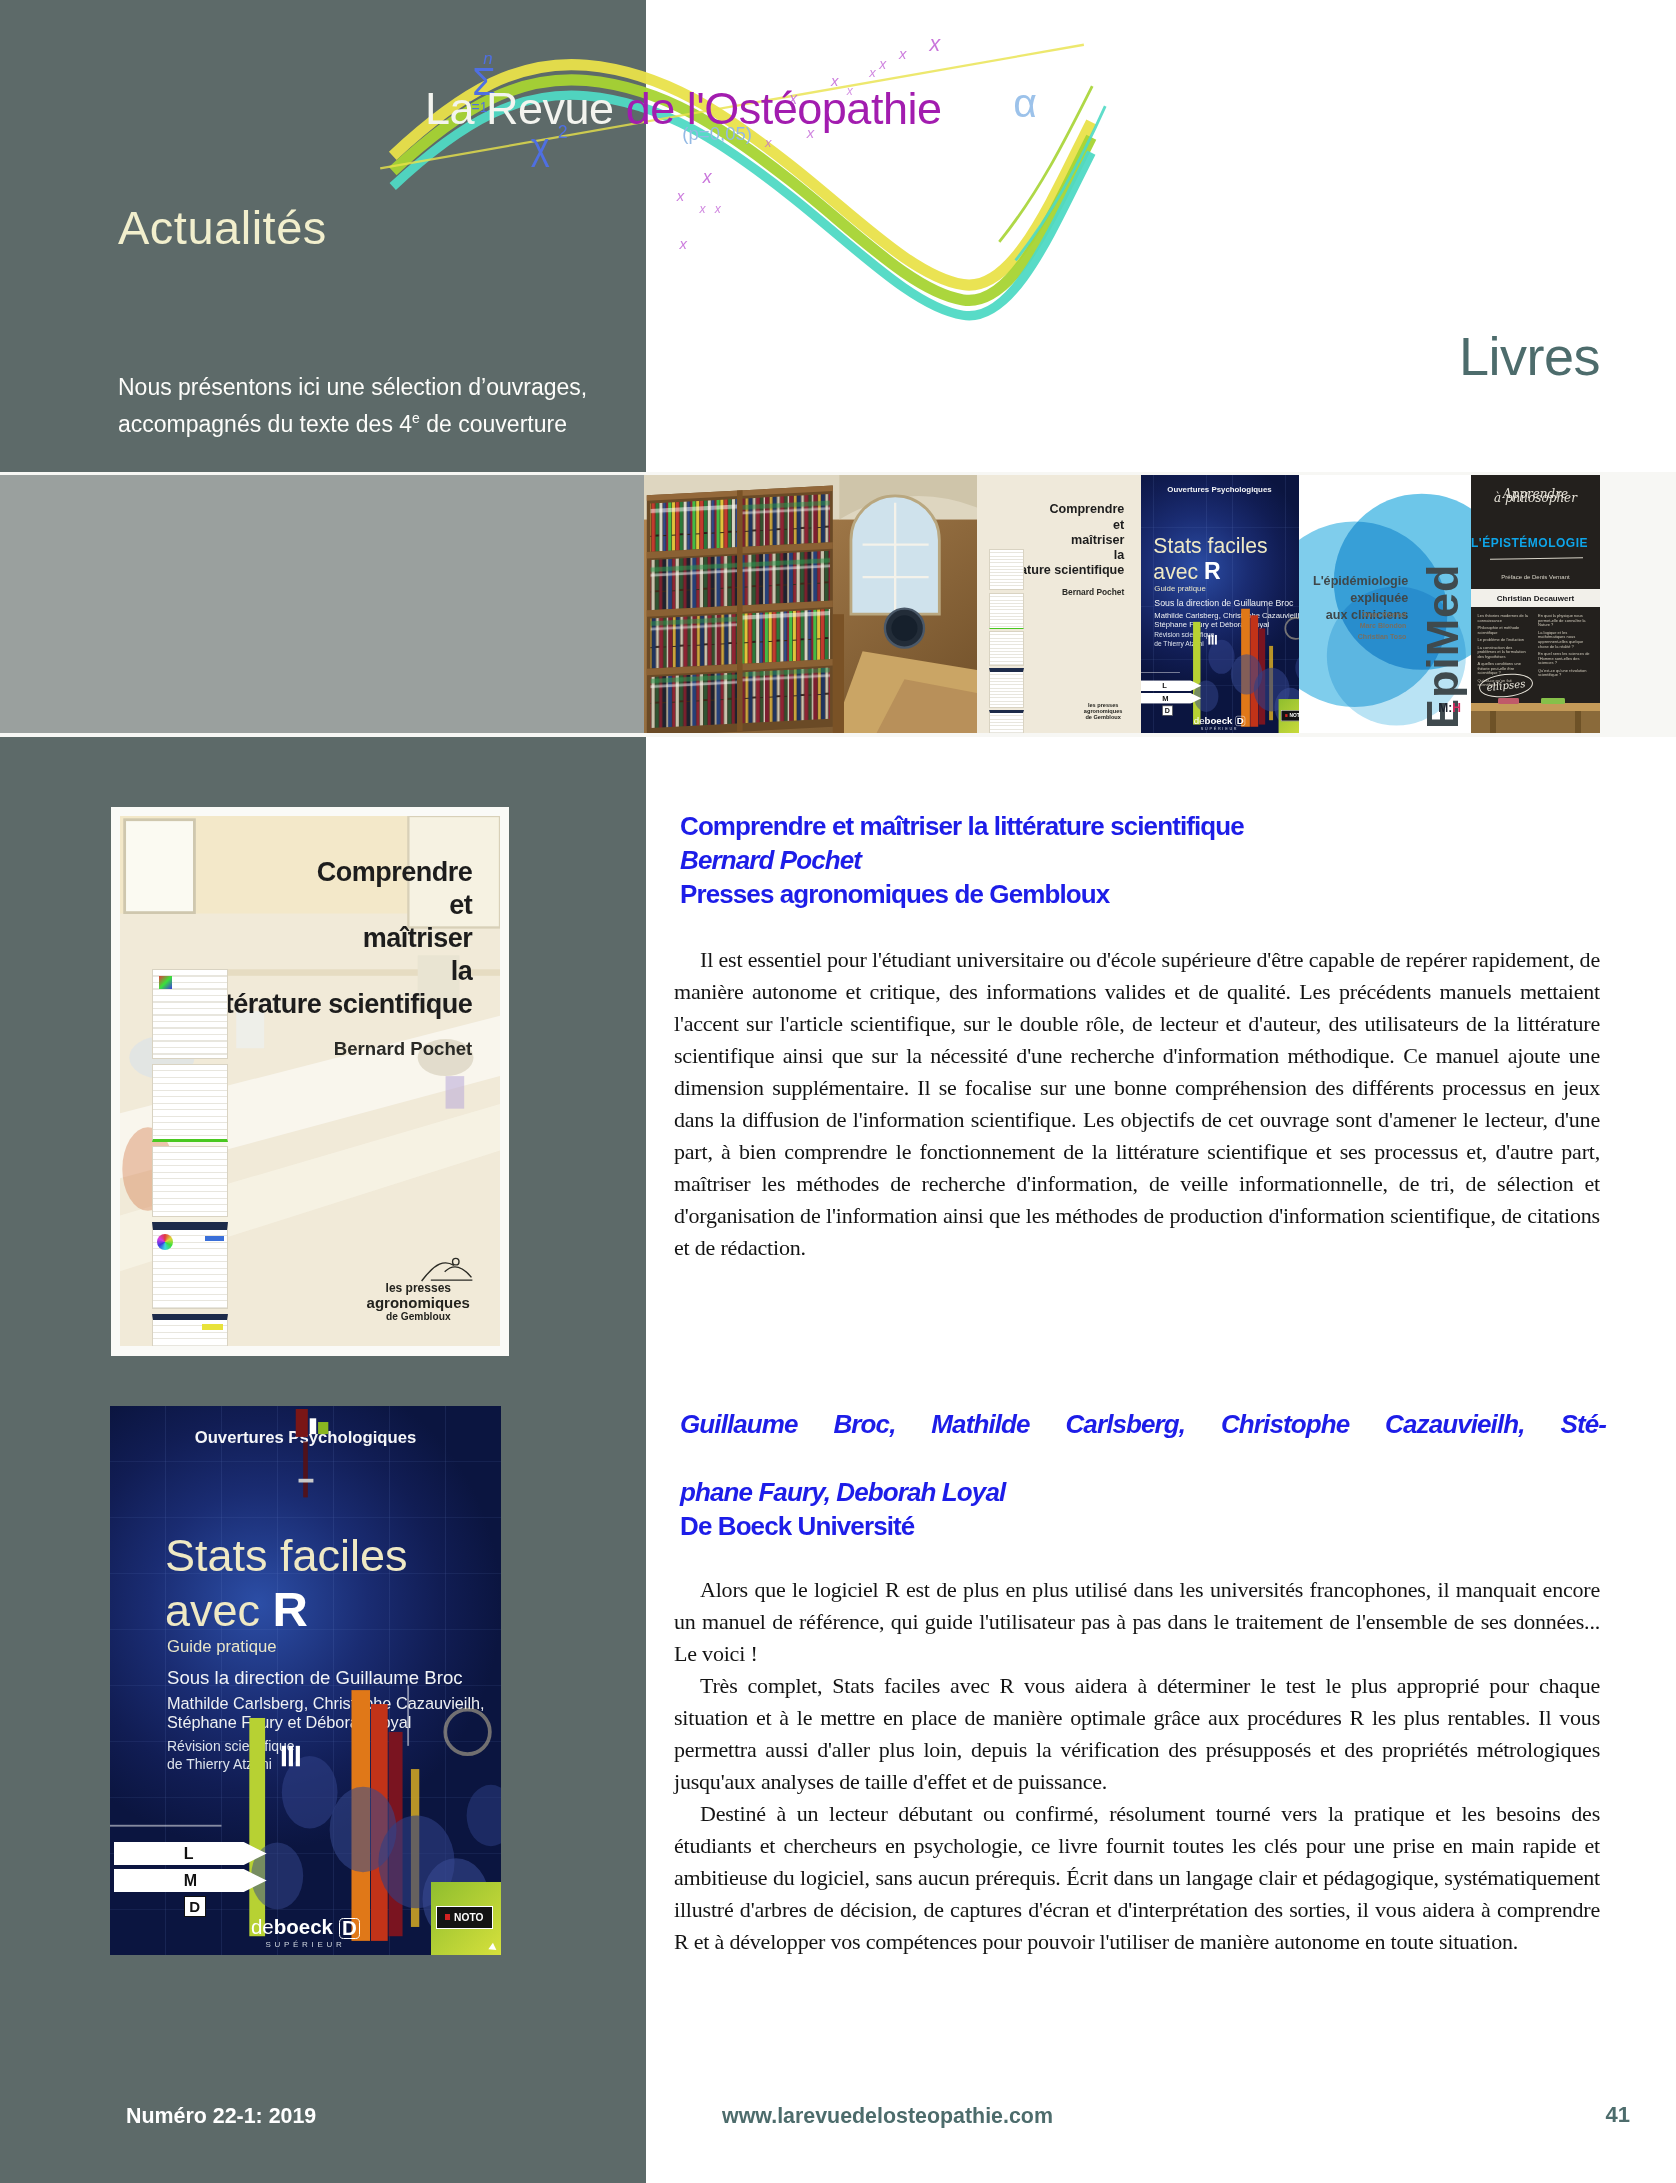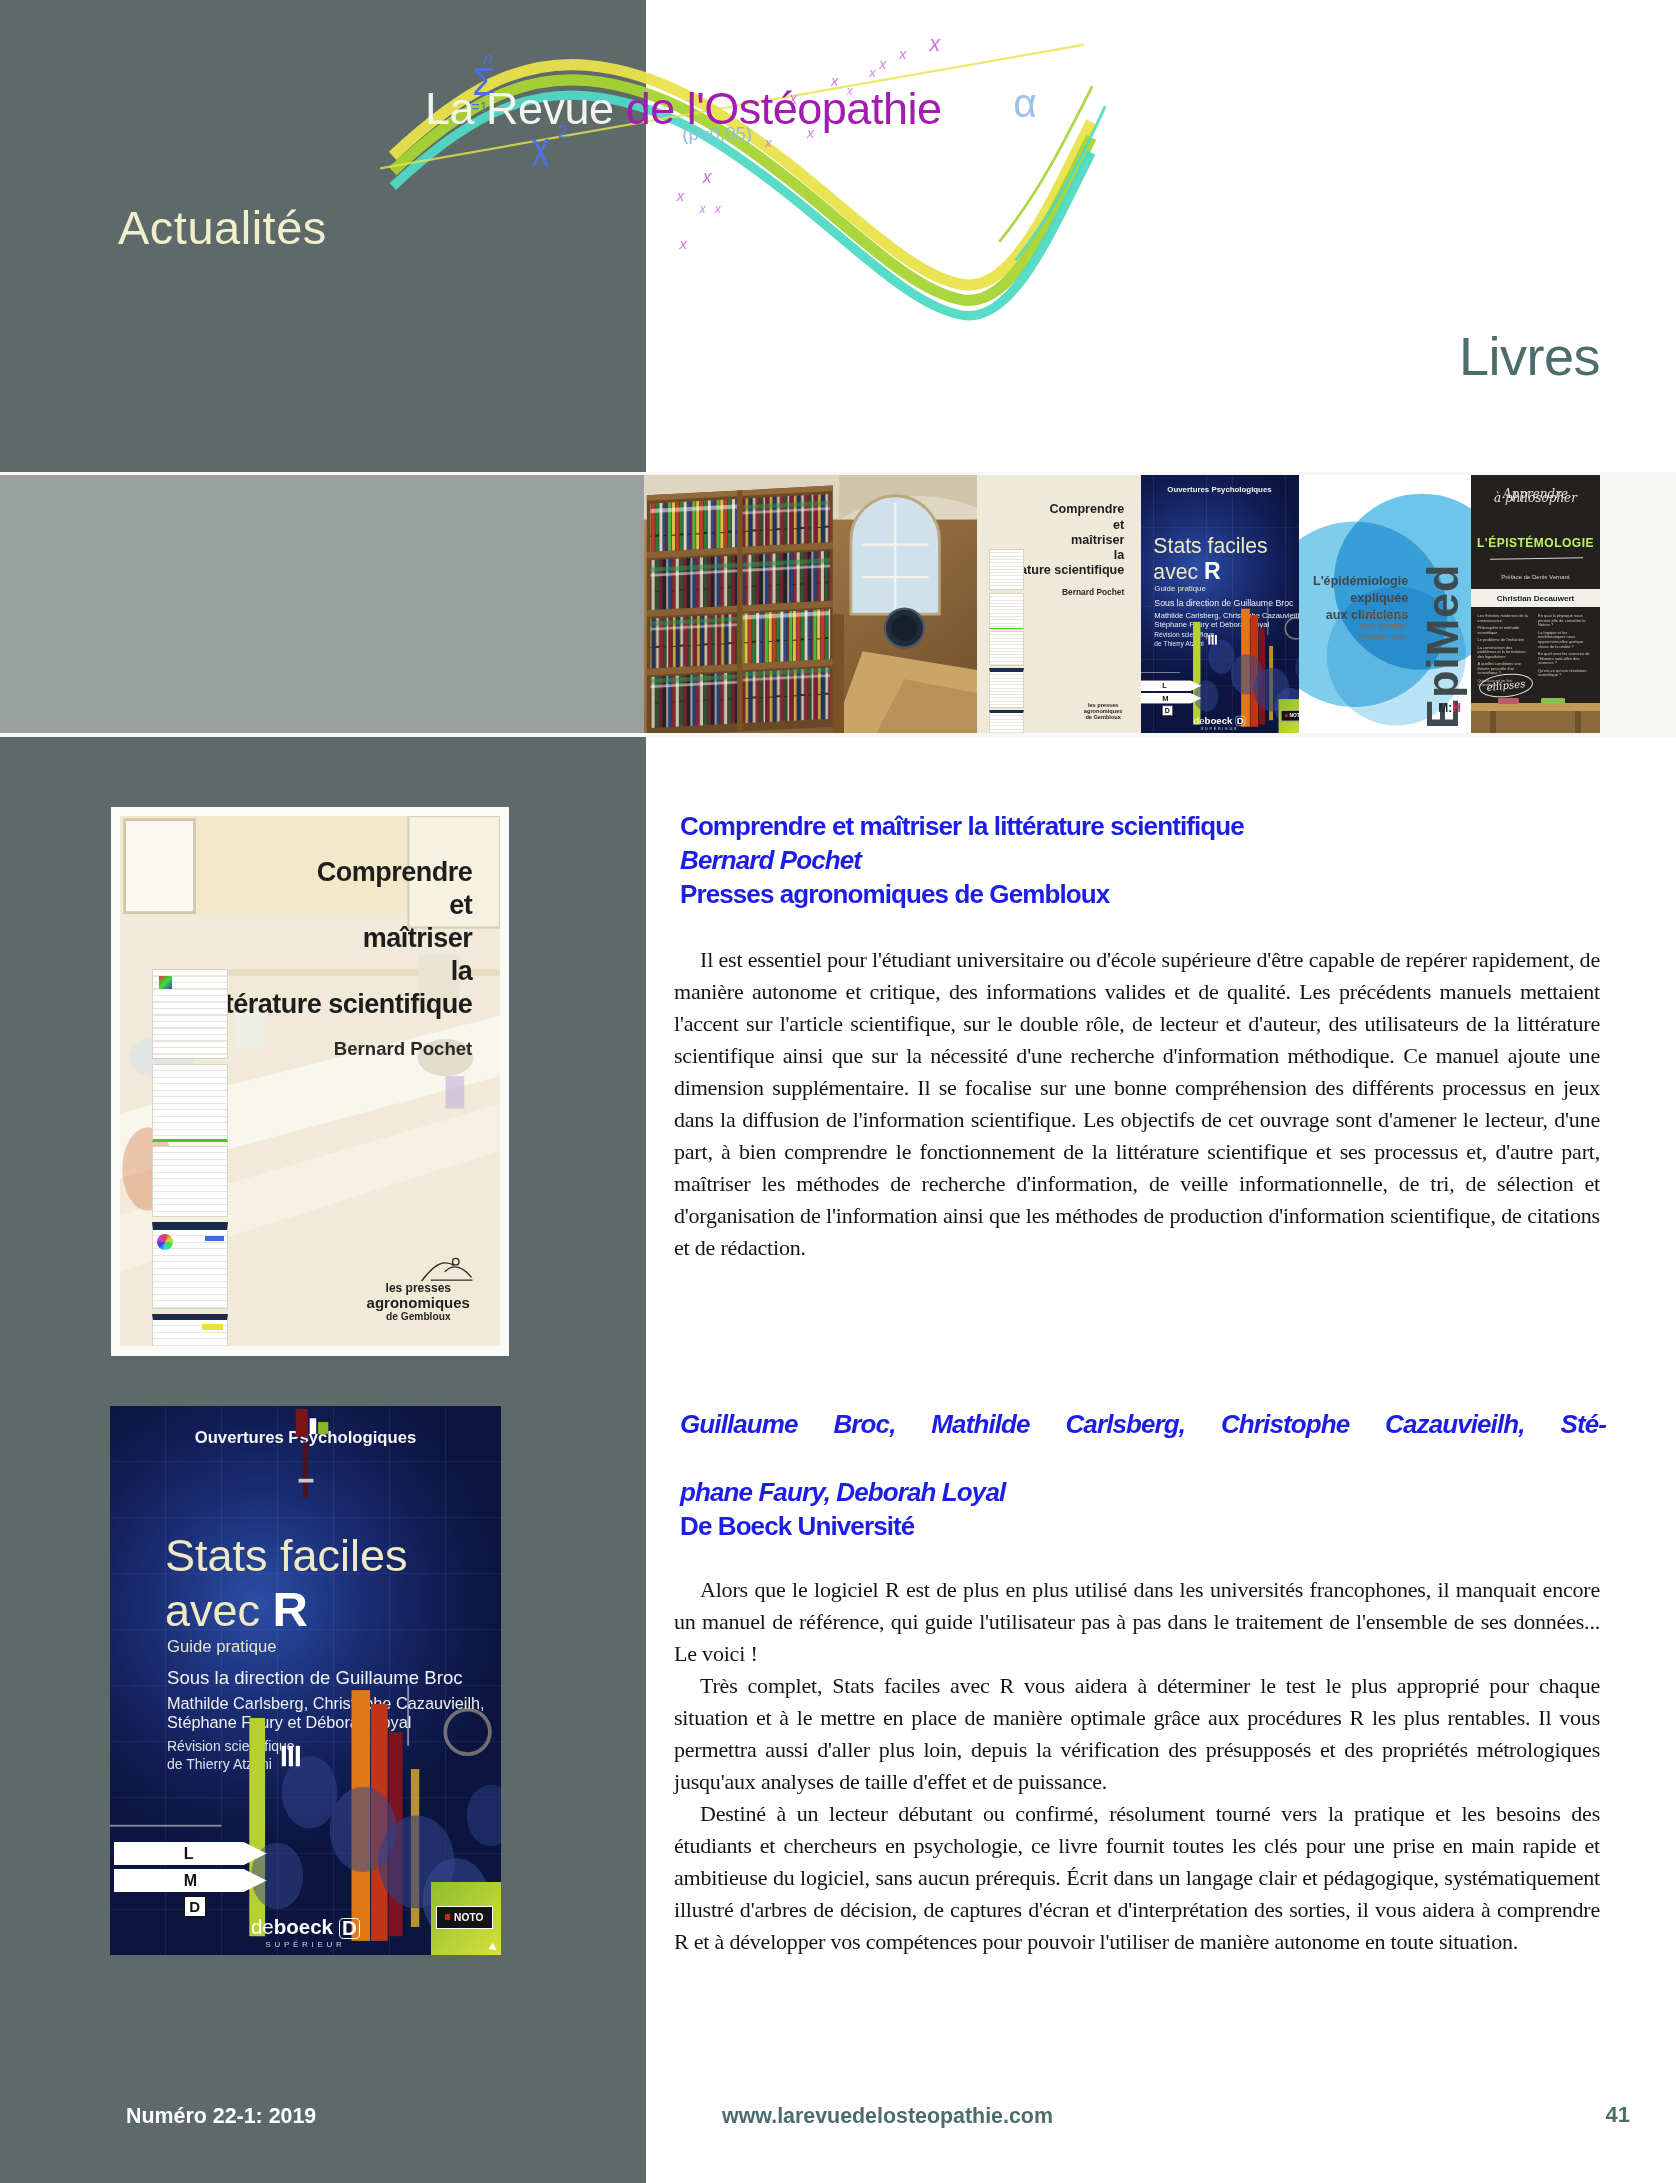--- a/index.html
+++ b/index.html
@@ -107,22 +107,22 @@
   .c3-auth{position:absolute;left:9.3px;width:98px;top:134px;text-align:right;font-size:7px;line-height:11px;
            font-weight:bold;color:#766f62;}
   .c3-vert{position:absolute;right:1.9px;top:2.8px;height:251px;writing-mode:vertical-rl;transform:rotate(180deg);
            font-size:45px;font-weight:bold;color:#3f4a4e;letter-spacing:0.9px;}
   .c3-logo{position:absolute;right:10.2px;bottom:18.6px;font-size:12px;font-weight:bold;}
   .c3-logo .m{color:#1c2430;} .c3-logo .h{color:#d62a5e;}
 
   
   .c4-script{position:absolute;left:0;right:0;text-align:center;font-family:"DejaVu Serif",serif;
              font-style:italic;font-size:12px;color:#e8e4da;}
-  .c4-title{position:absolute;left:0;right:0;top:61px;text-align:center;font-size:12px;font-weight:bold;
-            color:#bef264;letter-spacing:0.5px;}
+  .c4-title{position:absolute;left:0;right:0;top:61px;font-size:12px;font-weight:bold;
+            color:#0ea5e9;letter-spacing:0.5px;}
   .c4-line{position:absolute;left:18.6px;top:83px;width:93px;height:0.9px;background:#d8d4c8;transform:rotate(-1deg);}
   .c4-pref{position:absolute;left:0;right:0;top:99px;text-align:center;font-size:6px;color:#d8d4c8;}
   .c4-band{position:absolute;left:0;right:0;top:114px;height:17.7px;background:#f2f0ea;display:flex;
            align-items:center;justify-content:center;font-size:8px;font-weight:bold;color:#17171a;}
   .c4-topics{position:absolute;top:139px;font-size:4px;line-height:4.6px;color:#cfc9ba;}
   .c4-topics div{margin-bottom:2.8px;}
   .c4-tl{left:6.5px;width:54px;}
   .c4-tr{left:67px;width:56px;}
   .c4-ellipse{position:absolute;left:8.4px;top:199px;width:52px;height:20.5px;border:0.9px solid #e8e4da;
               border-radius:50%;transform:rotate(-6deg);display:flex;align-items:center;justify-content:center;
@@ -180,20 +180,24 @@
       <text x="1538" y="458" font-size="26" opacity=".8">x</text>
       <text x="1462" y="536" font-size="32" opacity=".85">x</text>
     </g>
   </svg>
 
   <div class="abs logo">
     <span class="lt">La Revue</span><span class="dk"> de l'Ostéopathie</span>
   </div>
 
   <div class="abs actualites">Actualités</div>
+  <div class="abs intro">
+    <div>Nous présentons ici une sélection d’ouvrages,</div>
+    <div><span>accompagnés du texte des 4</span><sup>e</sup><span> de couverture</span></div>
+  </div>
   <div class="abs livres">Livres</div>
 
   <div class="abs band">
     <div class="band-gray"></div>
 
     <div class="slot slot-lib">
       <svg width="333" height="258" viewBox="0 0 716 556" preserveAspectRatio="none">
         <defs>
           <linearGradient id="wood" x1="0" y1="0" x2="1" y2="1">
             <stop offset="0" stop-color="#b98d58"></stop>

